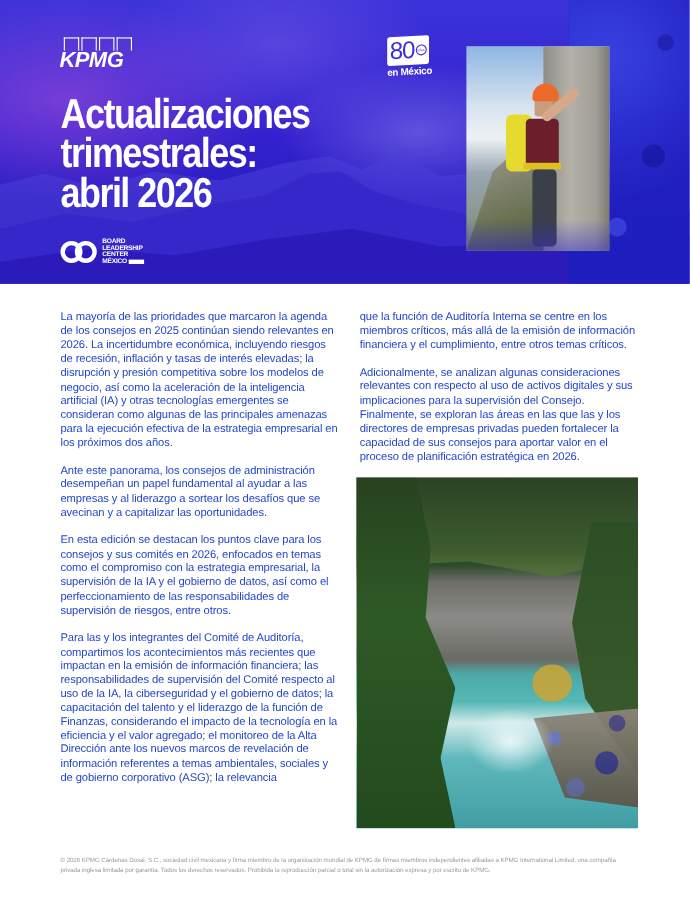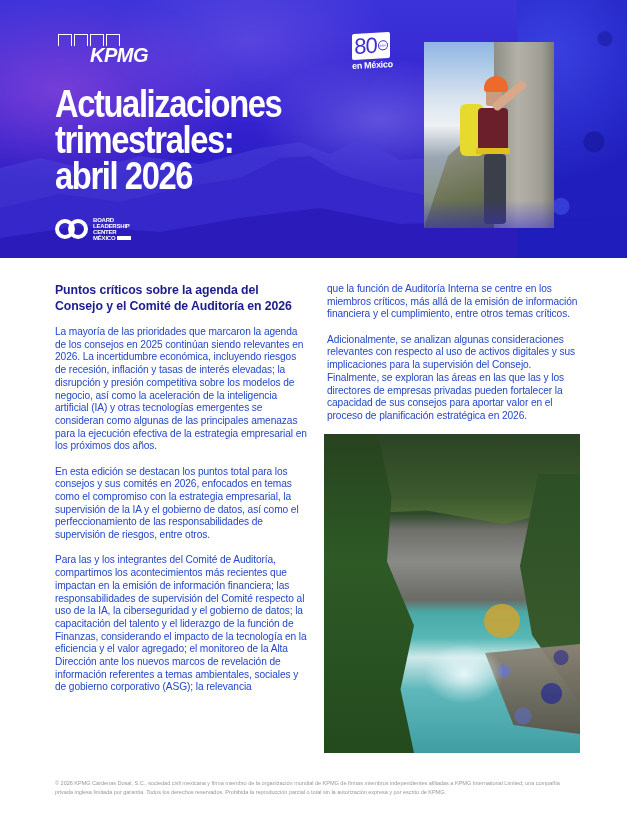--- a/index.html
+++ b/index.html
@@ -30,21 +30,21 @@
       radial-gradient(circle at 70% 55%, rgba(20,20,150,0.6) 0 10px, transparent 11px),
       radial-gradient(circle at 40% 80%, rgba(90,110,255,0.4) 0 8px, transparent 9px),
       radial-gradient(circle at 80% 15%, rgba(20,20,150,0.5) 0 7px, transparent 8px);
   }
 
   .kpmg-logo { position: absolute; left: 54px; top: 34px; width: 76px; height: 32px; }
   .kpmg-boxes { display: flex; gap: 2px; height: 12px; margin-left: 4px; }
   .kpmg-boxes span { width: 14px; height: 12px; border: 1.5px solid #ffffff; border-bottom: none; }
   .kpmg-word {
     color: #ffffff; font-weight: 700; font-style: italic; font-size: 20px; letter-spacing: -0.5px;
-    line-height: 18px; font-family: "Liberation Sans", sans-serif; margin-left: 36px;
+    line-height: 18px; font-family: "Liberation Sans", sans-serif;
   }
 
   .hero-title {
     position: absolute; left: 55px; top: 86px; width: 280px;
     color: #ffffff; font-family: "Liberation Sans", sans-serif; font-weight: 700;
     font-size: 38px; line-height: 36px; letter-spacing: -1.6px;
     transform: scaleX(0.86); transform-origin: left top;
   }
   .hero-title div { white-space: nowrap; }
 
@@ -185,23 +185,23 @@
     <div class="harness"></div>
     <div class="legs"></div>
     <div class="face"></div>
     <div class="helmet"></div>
     <div class="arm"></div>
     <div class="tint"></div>
   </div>
 </div>
 
 <div class="col col-left">
-  <h2>Puntos críticos sobre la agenda del Consejo y el Comité de Auditoría en 2026</h2>
   <p>La mayoría de las prioridades que marcaron la agenda de los consejos en 2025 continúan siendo relevantes en 2026. La incertidumbre económica, incluyendo riesgos de recesión, inflación y tasas de interés elevadas; la disrupción y presión competitiva sobre los modelos de negocio, así como la aceleración de la inteligencia artificial (IA) y otras tecnologías emergentes se consideran como algunas de las principales amenazas para la ejecución efectiva de la estrategia empresarial en los próximos dos años.</p>
-  <p>En esta edición se destacan los puntos total para los consejos y sus comités en 2026, enfocados en temas como el compromiso con la estrategia empresarial, la supervisión de la IA y el gobierno de datos, así como el perfeccionamiento de las responsabilidades de supervisión de riesgos, entre otros.</p>
+  <p>Ante este panorama, los consejos de administración desempeñan un papel fundamental al ayudar a las empresas y al liderazgo a sortear los desafíos que se avecinan y a capitalizar las oportunidades.</p>
+  <p>En esta edición se destacan los puntos clave para los consejos y sus comités en 2026, enfocados en temas como el compromiso con la estrategia empresarial, la supervisión de la IA y el gobierno de datos, así como el perfeccionamiento de las responsabilidades de supervisión de riesgos, entre otros.</p>
   <p>Para las y los integrantes del Comité de Auditoría, compartimos los acontecimientos más recientes que impactan en la emisión de información financiera; las responsabilidades de supervisión del Comité respecto al uso de la IA, la ciberseguridad y el gobierno de datos; la capacitación del talento y el liderazgo de la función de Finanzas, considerando el impacto de la tecnología en la eficiencia y el valor agregado; el monitoreo de la Alta Dirección ante los nuevos marcos de revelación de información referentes a temas ambientales, sociales y de gobierno corporativo (ASG); la relevancia</p>
 </div>
 
 <div class="col col-right">
   <p>que la función de Auditoría Interna se centre en los miembros críticos, más allá de la emisión de información financiera y el cumplimiento, entre otros temas críticos.</p>
   <p>Adicionalmente, se analizan algunas consideraciones relevantes con respecto al uso de activos digitales y sus implicaciones para la supervisión del Consejo. Finalmente, se exploran las áreas en las que las y los directores de empresas privadas pueden fortalecer la capacidad de sus consejos para aportar valor en el proceso de planificación estratégica en 2026.</p>
 </div>
 
 <div class="river-photo">
   <div class="trees-top"></div>

